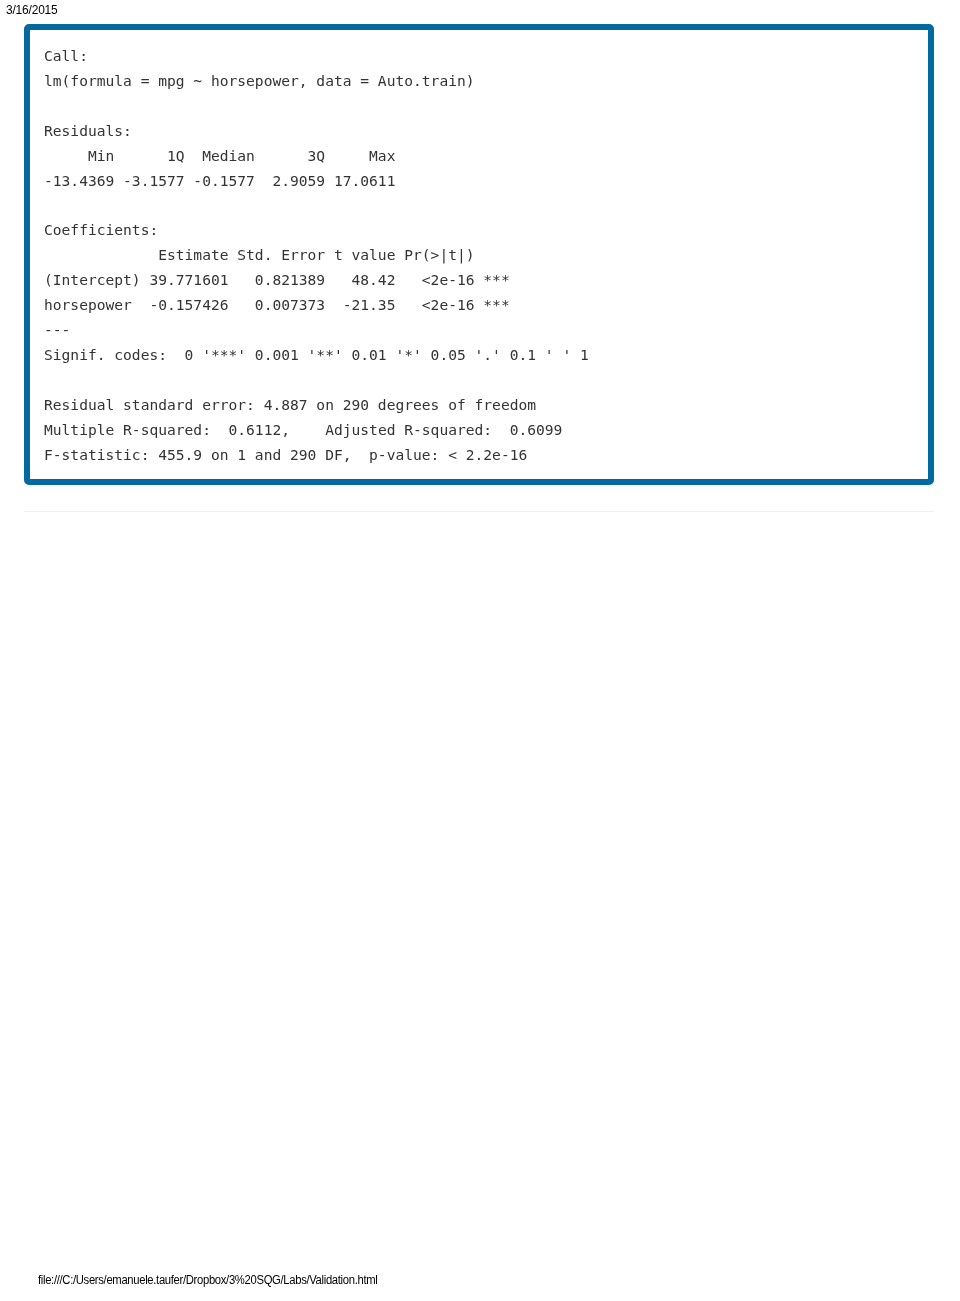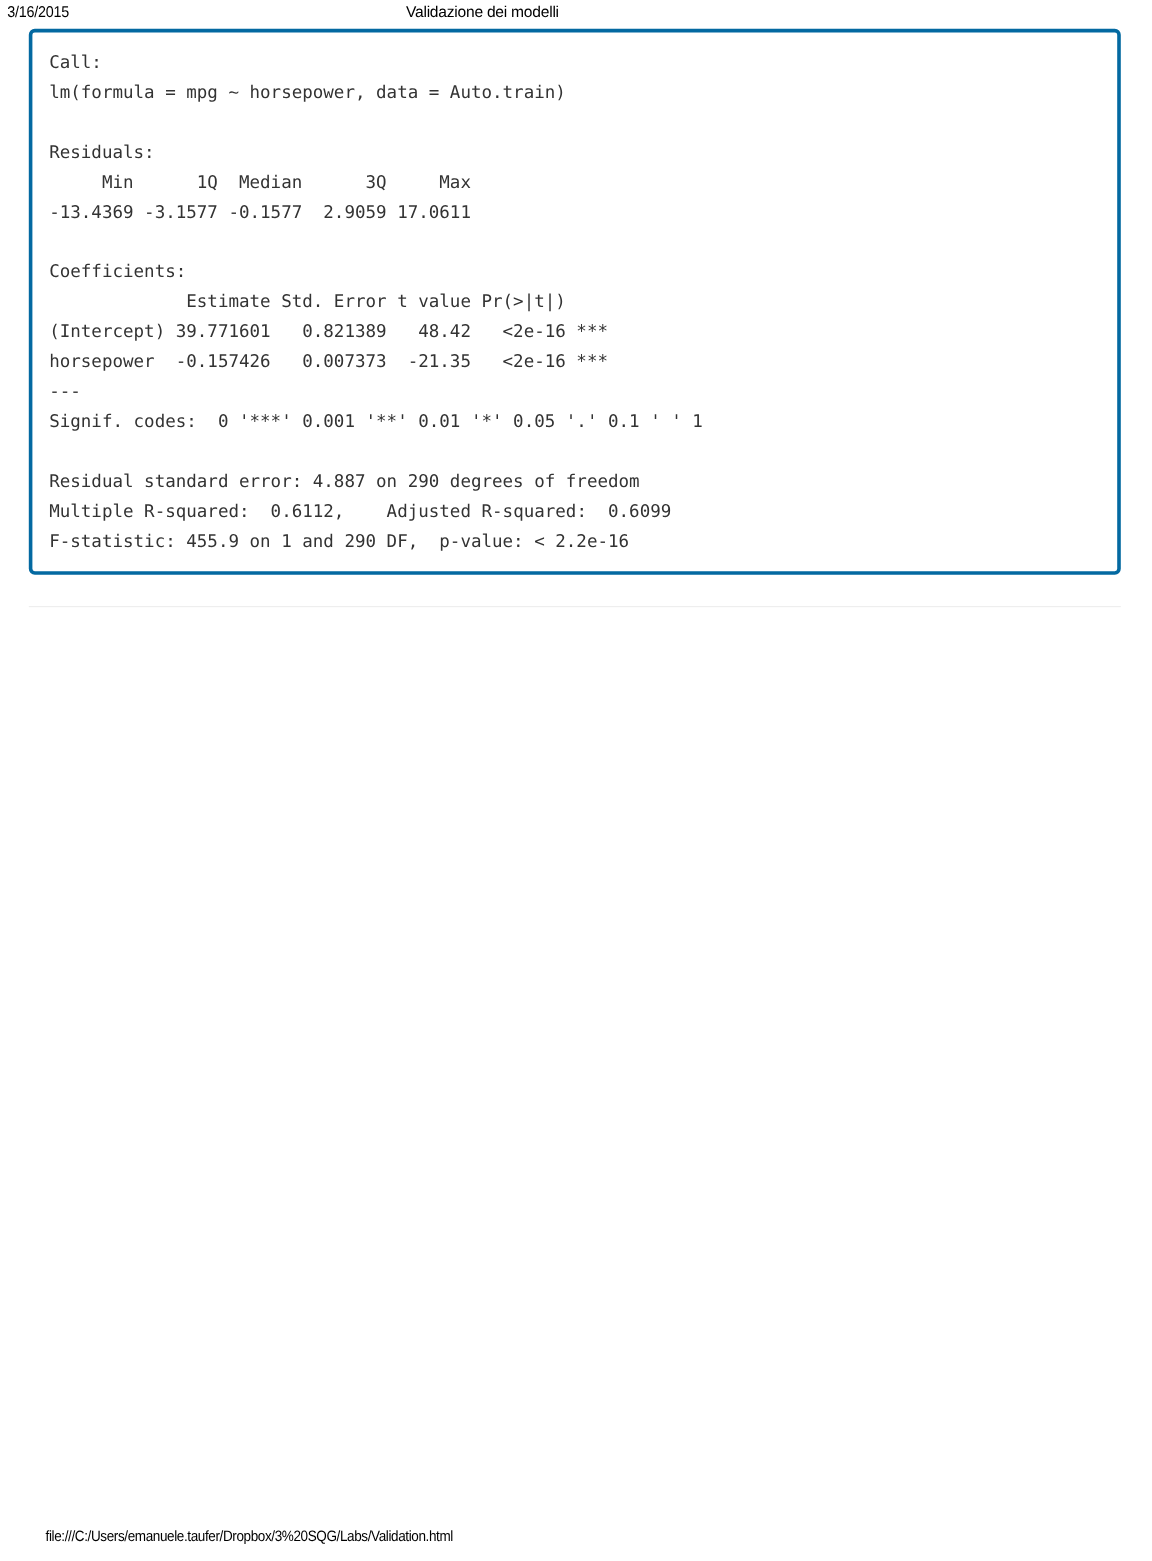--- a/index.html
+++ b/index.html
@@ -53,21 +53,21 @@
   .content {
     position: absolute;
     left: 24px;
     top: 24px;
     width: 912px;
   }
 
   
   .codeblock {
     box-sizing: border-box;
-    border: 3px solid #0369a1;
+    border: 6px solid #0369a1;
     border-radius: 5px;
     background: #ffffff;
     padding: 14px 14px 12px 14px;
     width: 910px;
     margin: 0;
   }
   .codeblock pre {
     margin: 0;
     padding: 0;
     font-family: "DejaVu Sans Mono", "Liberation Mono", monospace;
@@ -119,21 +119,20 @@
     letter-spacing: -0.2px;
     white-space: nowrap;
     color: #000;
   }
 </style>
 </head>
 <body>
 
 <div class="page-header">
   <span class="hdr-date">3/16/2015</span>
-  <span class="hdr-title">Validazione dei modelli</span>
 </div>
 
 <div class="content">
 
   <div class="codeblock block-output">
     <pre>Call:
 lm(formula = mpg ~ horsepower, data = Auto.train)
 
 Residuals:
      Min      1Q  Median      3Q     Max 

